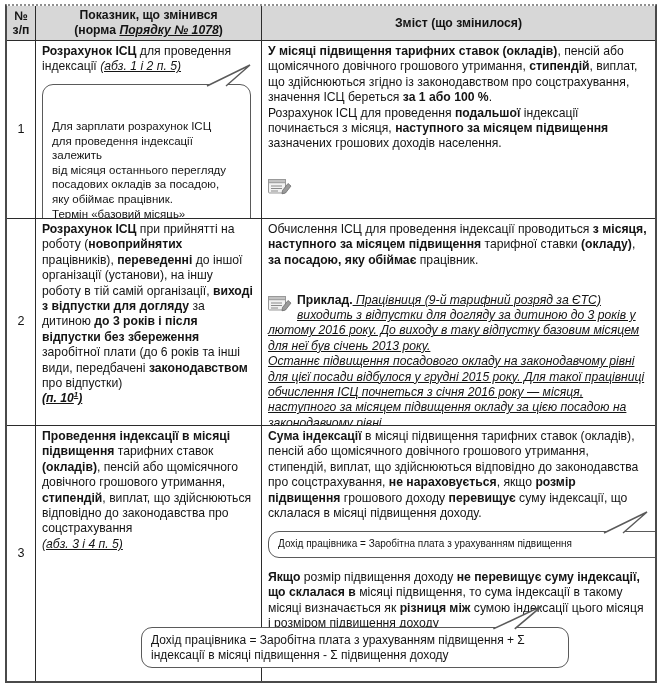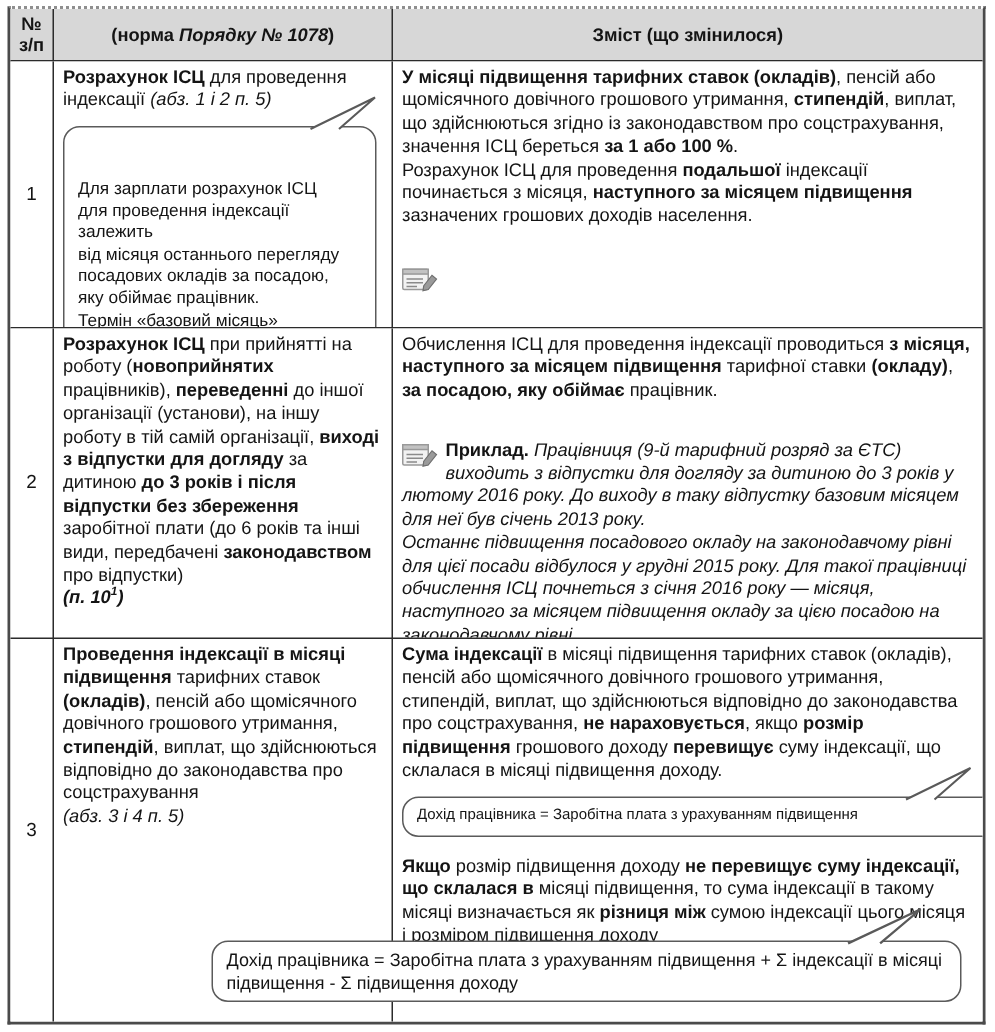--- a/index.html
+++ b/index.html
@@ -12,46 +12,47 @@
   .cell{border-right:1px solid #2b2b2b;border-bottom:1px solid #2b2b2b;
         padding:3px 6px;box-sizing:border-box;overflow:hidden;background:#fff;}
   .last{border-right:none;}
   .bot{border-bottom:none;}
   .hd{background:#d7d7d7;display:flex;flex-direction:column;align-items:center;justify-content:center;
       font-weight:bold;text-align:center;padding:2px 3px;line-height:15px;}
   .hdnum{white-space:pre-line;line-height:14px;}
   .numc{display:flex;align-items:center;justify-content:center;font-size:12.6px;}
   .para{white-space:pre-line;}
   .b{font-weight:bold;}
-  .i{font-style:italic;}
+  .i{font-style:italic;text-decoration:underline;}
   sup{font-size:0.65em;line-height:0;}
   .example{margin-top:9px;white-space:pre-line;}
   .exicon{float:left;width:24px;height:19px;margin:1px 5px 0 0;}
   .mt12{margin-top:12px;}
   .bubble{position:relative;background:#fff;border:1.3px solid #5a5a5a;border-radius:11px;
           padding:5px 9px;box-sizing:border-box;}
   .callout1{margin-top:9px;margin-right:4px;font-size:11.5px;line-height:14.6px;white-space:pre-line;}
   .b1{margin-top:10px;width:404px;font-size:10px;line-height:14.5px;}
-  .bub2{position:absolute;left:134px;bottom:13px;width:500px;z-index:3;font-size:12px;line-height:14.5px;}
+  .bub2{position:absolute;left:134px;bottom:13px;width:428px;z-index:3;font-size:12px;line-height:14.5px;}
   .tail{position:absolute;top:-22px;height:24px;width:48px;}
   .callout1 .tail{right:-2px;}
   .b1 .tail{right:22px;}
   .bub2 .tail{right:24px;top:-24px;height:26px;width:54px;}
 </style>
 </head>
 <body>
 
 <div class="page">
   <div class="tbl">
 
     <div class="cell hd">
       <div class="hdnum">№
 з/п</div>
     </div>
     <div class="cell hd">
+      <div>Показник, що змінився</div>
       <div><span class="b">(норма </span><span class="b i">Порядку № 1078</span><span class="b">)</span></div>
     </div>
     <div class="cell hd last">
       <div>Зміст (що змінилося)</div>
     </div>
 
     <div class="cell numc">1</div>
     <div class="cell">
       <div class="para"><span class="b">Розрахунок ІСЦ</span><span> для проведення індексації </span><span class="i">(абз. 1 і 2 п. 5)</span></div>
       <div class="bubble callout1">

